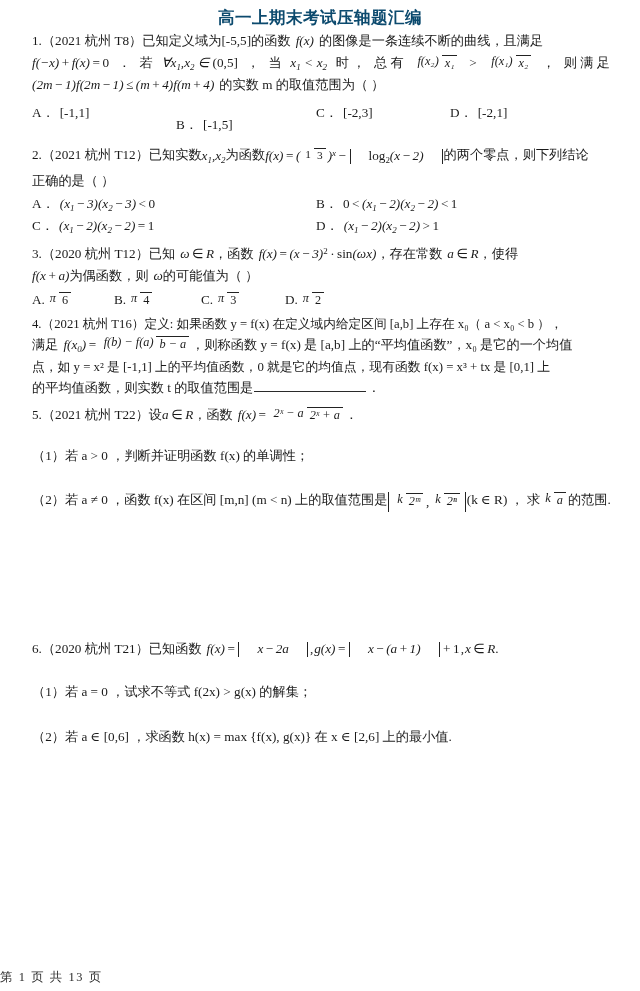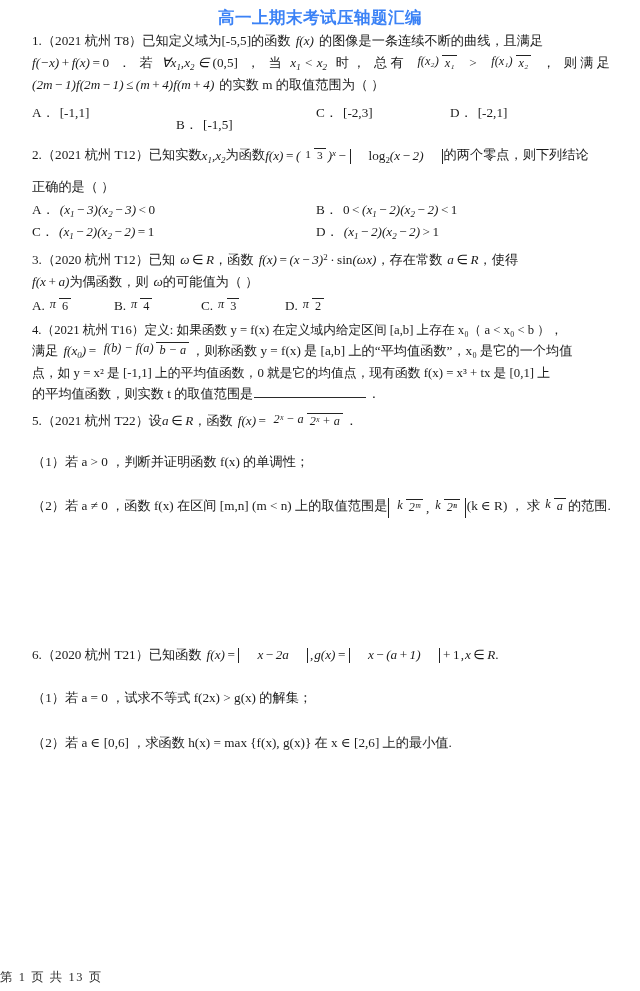--- a/index.html
+++ b/index.html
@@ -21,21 +21,21 @@
     height: 991px;
     padding: 0;
     box-sizing: border-box;
   }
   .doc-title {
     text-align: center;
     font-weight: bold;
     font-size: 16.5px;
     letter-spacing: 0.5px;
     margin: 7px 0 3px 0;
-    color: #3b82f6;
+    color: #0c4a6e;
   }
   .body-wrap {
     padding: 0 30px 0 32px;
   }
   .q {
     font-size: 13.2px;
     line-height: 1.42;
   }
   .line {
     display: block;
@@ -181,21 +181,21 @@
       </div>
     </div>
 
     <div class="q q-block" style="margin-top:12px;">
       <div class="line">
         <span>2.</span><span>（2021 杭州 T12）</span><span>已知实数</span><span class="mi"><i>x</i><sub>1</sub>,<i>x</i><sub>2</sub></span><span>为函数</span><span class="mi"><i>f</i>(<i>x</i>)<span class="op">=</span>(<span class="frac sm">
               <span class="num mn">1</span>
               <span class="den mn">3</span>
             </span>)<sup>x</sup><span class="op">−</span><span class="abs"><span class="mn">log</span><sub class="mn">2</sub>(<i>x</i><span class="op">−</span>2)</span></span><span>的两个零点，则下列结论</span>
       </div>
-      <div class="line" style="margin-top:12px;">
+      <div class="line" style="margin-top:6px;">
         <span>正确的是（      ）</span>
       </div>
       <div class="choices" style="margin-top:4px;">
         <span class="ch" style="width:284px;"><span class="lbl">A．</span><span class="sp-xs"></span><span class="mi">(<i>x</i><sub>1</sub><span class="op">−</span>3)(<i>x</i><sub>2</sub><span class="op">−</span>3)<span class="op">&lt;</span><span class="mn">0</span></span></span>
         <span class="ch"><span class="lbl">B．</span><span class="sp-xs"></span><span class="mi"><span class="mn">0</span><span class="op">&lt;</span>(<i>x</i><sub>1</sub><span class="op">−</span>2)(<i>x</i><sub>2</sub><span class="op">−</span>2)<span class="op">&lt;</span><span class="mn">1</span></span></span>
       </div>
       <div class="choices" style="margin-top:3px;">
         <span class="ch" style="width:284px;"><span class="lbl">C．</span><span class="sp-xs"></span><span class="mi">(<i>x</i><sub>1</sub><span class="op">−</span>2)(<i>x</i><sub>2</sub><span class="op">−</span>2)<span class="op">=</span><span class="mn">1</span></span></span>
         <span class="ch"><span class="lbl">D．</span><span class="sp-xs"></span><span class="mi">(<i>x</i><sub>1</sub><span class="op">−</span>2)(<i>x</i><sub>2</sub><span class="op">−</span>2)<span class="op">&gt;</span><span class="mn">1</span></span></span>
       </div>

